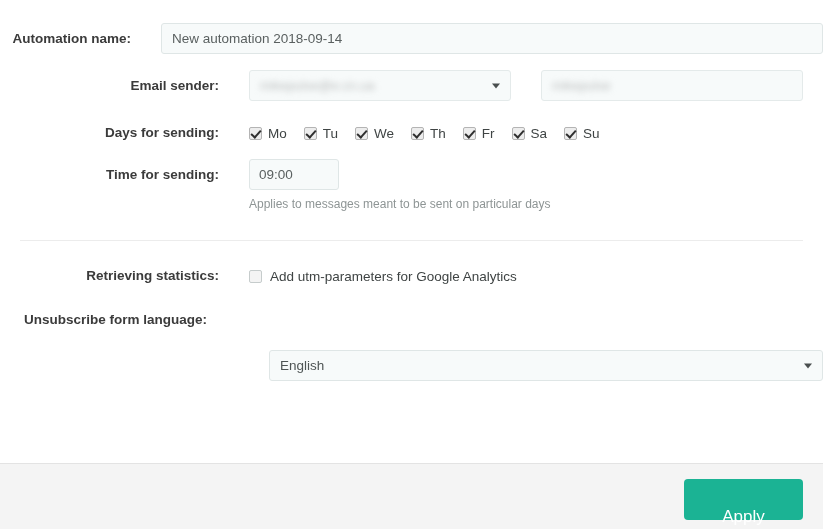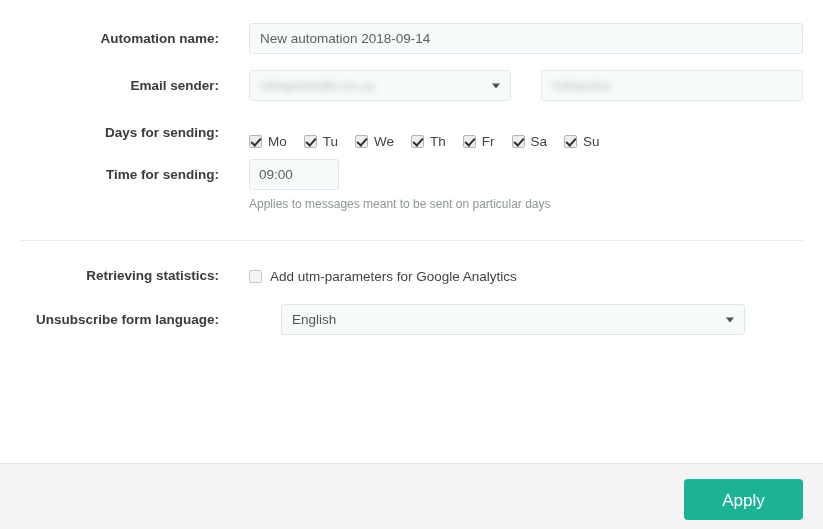--- a/index.html
+++ b/index.html
@@ -68,21 +68,21 @@
     background: #f7fafa;
     padding: 0 10px;
     font-family: "Liberation Sans", "DejaVu Sans", sans-serif;
     font-size: 13.5px;
     color: #5a6060;
     line-height: 29px;
     outline: none;
   }
   .text-input::placeholder { color: #9aa3a3; }
 
-  #automation-name-input { width: 554px; }
+  #automation-name-input { width: 662px; }
   #time-input { width: 90px; padding-left: 9px; }
 
   .blurred-field {
     box-sizing: border-box;
     height: 31px;
     border: 1px solid #e4eaea;
     border-radius: 3px;
     background: #f7fafa;
     position: relative;
     display: flex;
@@ -119,26 +119,26 @@
     height: 31px;
     border: 1px solid #dfe6e6;
     border-radius: 3px;
     background: #f7fafa;
     display: flex;
     align-items: center;
     padding: 0 10px;
     font-size: 13.5px;
     color: #4f5555;
   }
-  #unsubscribe-language-select { width: 464px; }
+  #unsubscribe-language-select { width: 554px; margin-top: 46px; }
 
   
   .days-wrap {
     display: flex;
-    align-items: flex-end;
+    align-items: center;
     height: 32px;
   }
   .day-item {
     display: flex;
     align-items: center;
     margin-right: 17px;
   }
   .day-item:last-child { margin-right: 0; }
   .day-label {
     margin-left: 6px;
@@ -227,21 +227,21 @@
     width: 119px;
     height: 41px;
     background: #1bb394;
     border: none;
     border-radius: 4px;
     color: #ffffff;
     font-family: "Liberation Sans", "DejaVu Sans", sans-serif;
     font-size: 17px;
     cursor: pointer;
     line-height: 44px;
-    padding: 0;
+    padding: 16px;
     text-align: center;
   }
 </style>
 </head>
 <body>
 
 <div class="page">
 
   <div class="form-body">
 

